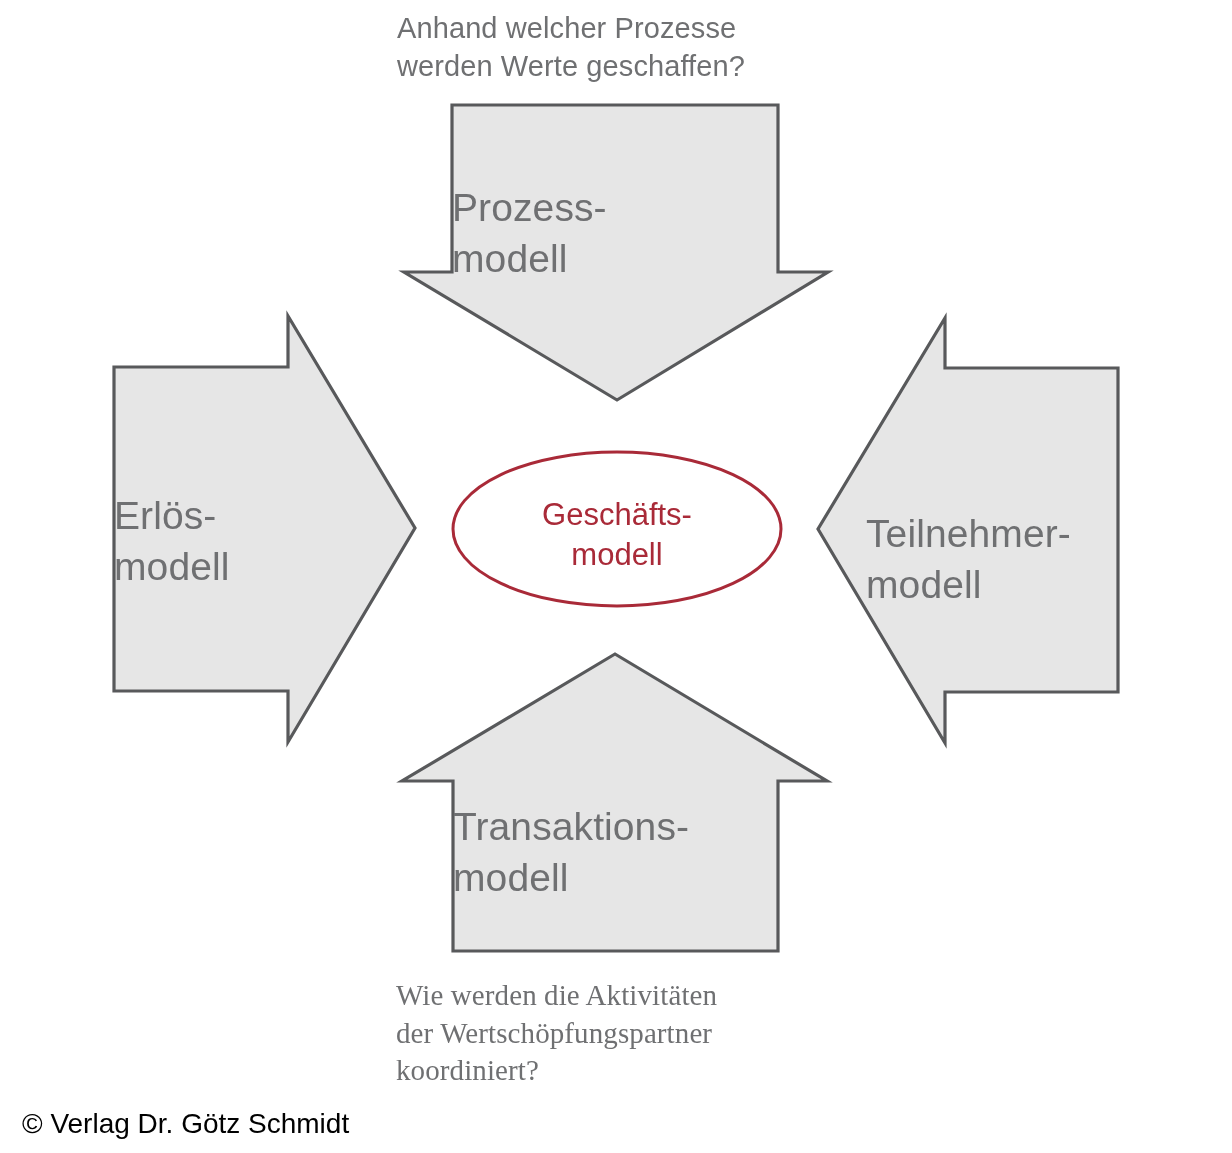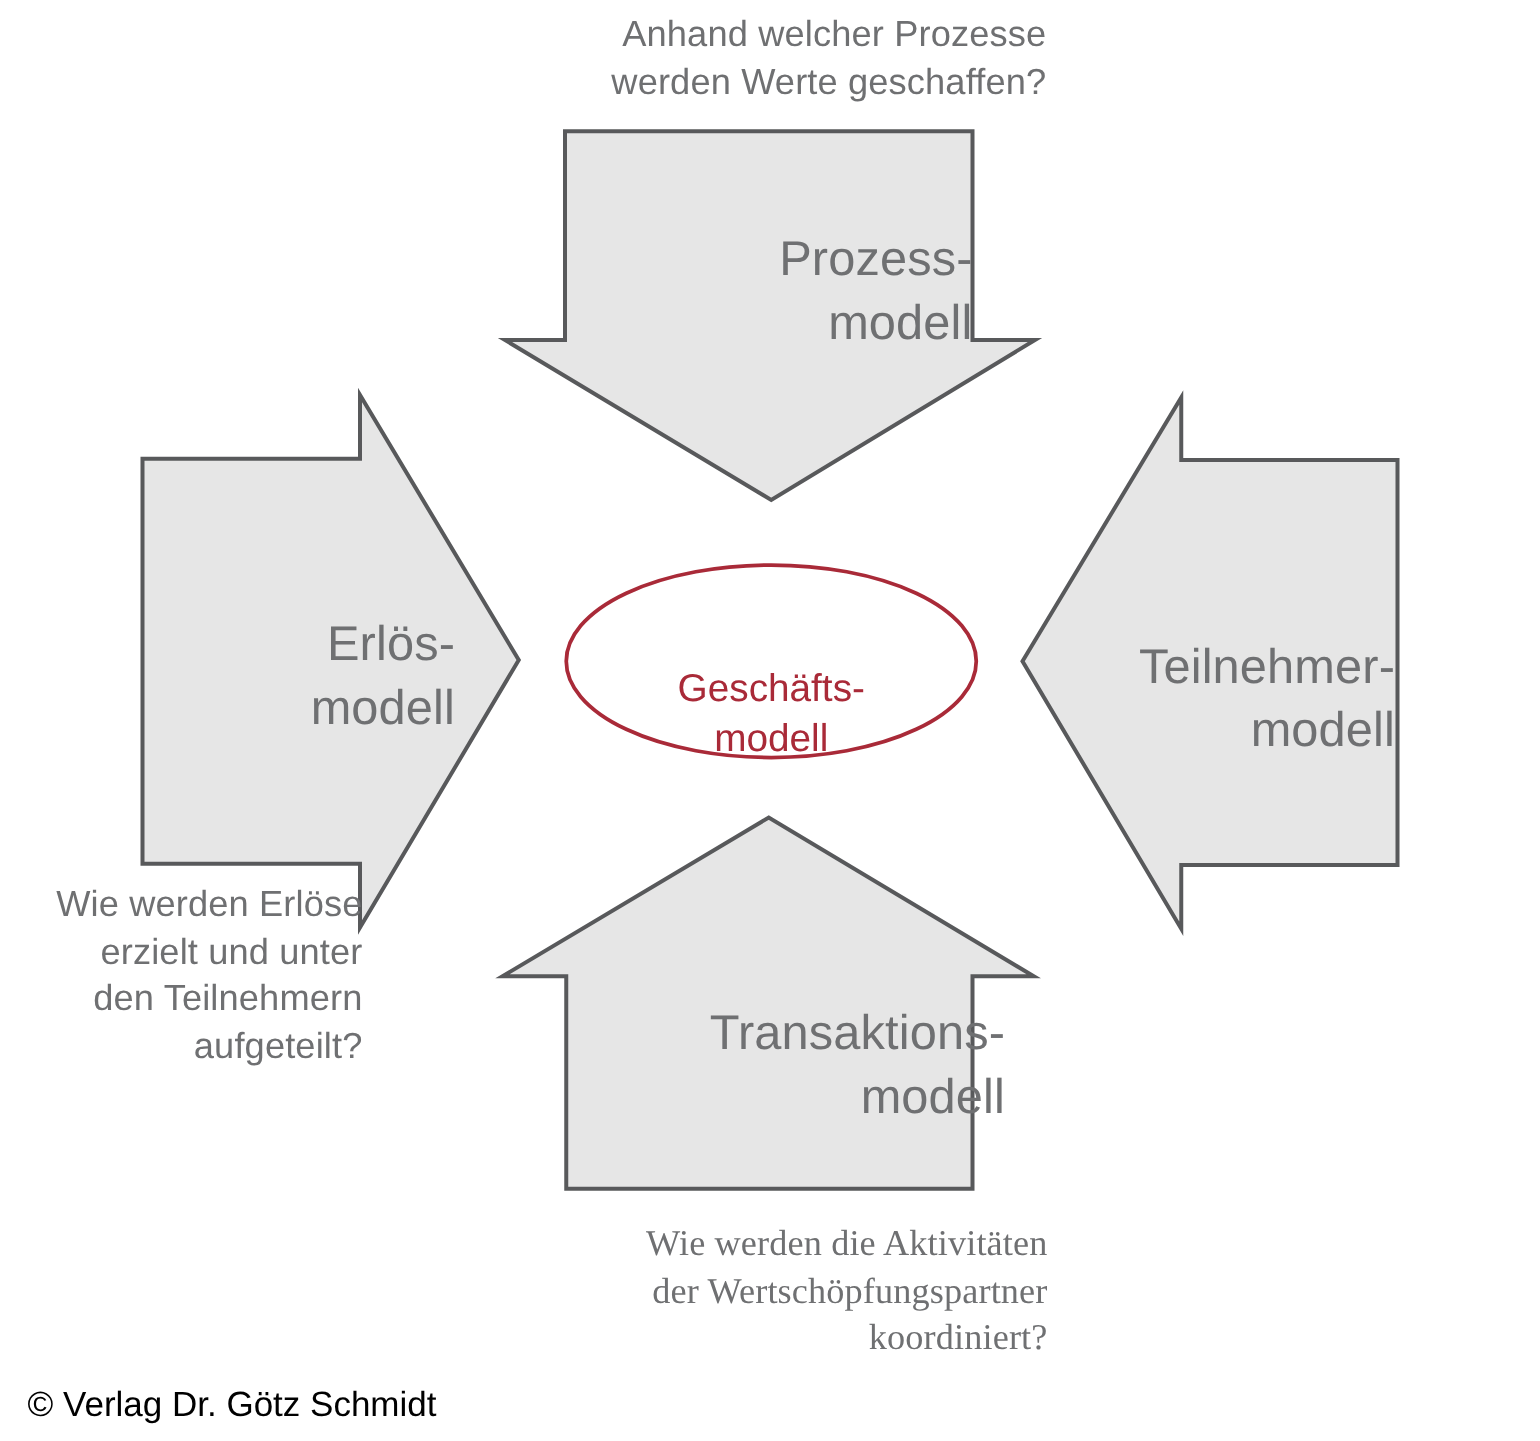--- a/index.html
+++ b/index.html
@@ -24,60 +24,59 @@
   }
   .diagram-svg {
     position: absolute;
     left: 0;
     top: 0;
     width: 1232px;
     height: 1153px;
   }
   .lbl {
     position: absolute;
-    text-align: right;
+    text-align: left;
     color: #6f7072;
     line-height: 1.30;
     white-space: pre-line;
     letter-spacing: 0.1px;
   }
   .arrow-label {
     font-size: 39px;
     color: #6f7072;
   }
   .question {
     font-size: 29px;
     color: #6f7072;
   }
   .center-label {
     position: absolute;
     text-align: center;
     font-size: 31px;
     color: #a92a38;
     line-height: 1.30;
     white-space: pre-line;
-    margin-top: 36px;
   }
   .copyright {
     position: absolute;
     font-size: 28px;
     color: #000000;
     white-space: pre;
   }
 
   
   #q-top      { left: 397px; top: 10px;  width: 440px; }
   #q-left     { left: 0px;   top: 706px; width: 290px; }
   #q-right    { left: 950px; top: 706px; width: 282px; }
   #q-bottom   { left: 396px; top: 977px; width: 442px; font-family: Liberation Serif, serif; }
 
   #lab-top    { left: 452px; top: 183px; width: 326px; }
   #lab-left   { left: 114px; top: 491px; width: 250px; }
   #lab-right  { left: 866px; top: 509px; width: 250px; }
-  #lab-bottom { left: 478px; top: 802px; width: 326px; }
+  #lab-bottom { left: 453px; top: 802px; width: 326px; }
 
   #lab-center { left: 452px; top: 495px; width: 330px; }
 
   #copyright  { left: 22px;  top: 1108px; text-align: center; }
 </style>
 </head>
 <body>
 
 <div id="canvas">
 
@@ -90,24 +89,20 @@
     <polygon points="1118,368 945,368 945,318 818,529 945,743 945,692 1118,692" fill="#e6e6e6" stroke="#58595b" stroke-width="3.2" stroke-linejoin="miter"></polygon>
 
     <polygon points="453,951 453,781 402,781 615,654 827,781 778,781 778,951" fill="#e6e6e6" stroke="#58595b" stroke-width="3.2" stroke-linejoin="miter"></polygon>
 
     <ellipse cx="617" cy="529" rx="164" ry="77" fill="#ffffff" stroke="#a92a38" stroke-width="3"></ellipse>
   </svg>
 
   <div class="lbl question" id="q-top">Anhand welcher Prozesse
 werden Werte geschaffen?</div>
 
-  <div class="lbl question" id="q-left">Wie werden Erlöse
-erzielt und unter
-den Teilnehmern
-aufgeteilt?</div>
 
 
   <div class="lbl question" id="q-bottom">Wie werden die Aktivitäten
 der Wertschöpfungspartner
 koordiniert?</div>
 
   <div class="lbl arrow-label" id="lab-top">Prozess-
 modell</div>
 
   <div class="lbl arrow-label" id="lab-left">Erlös-

